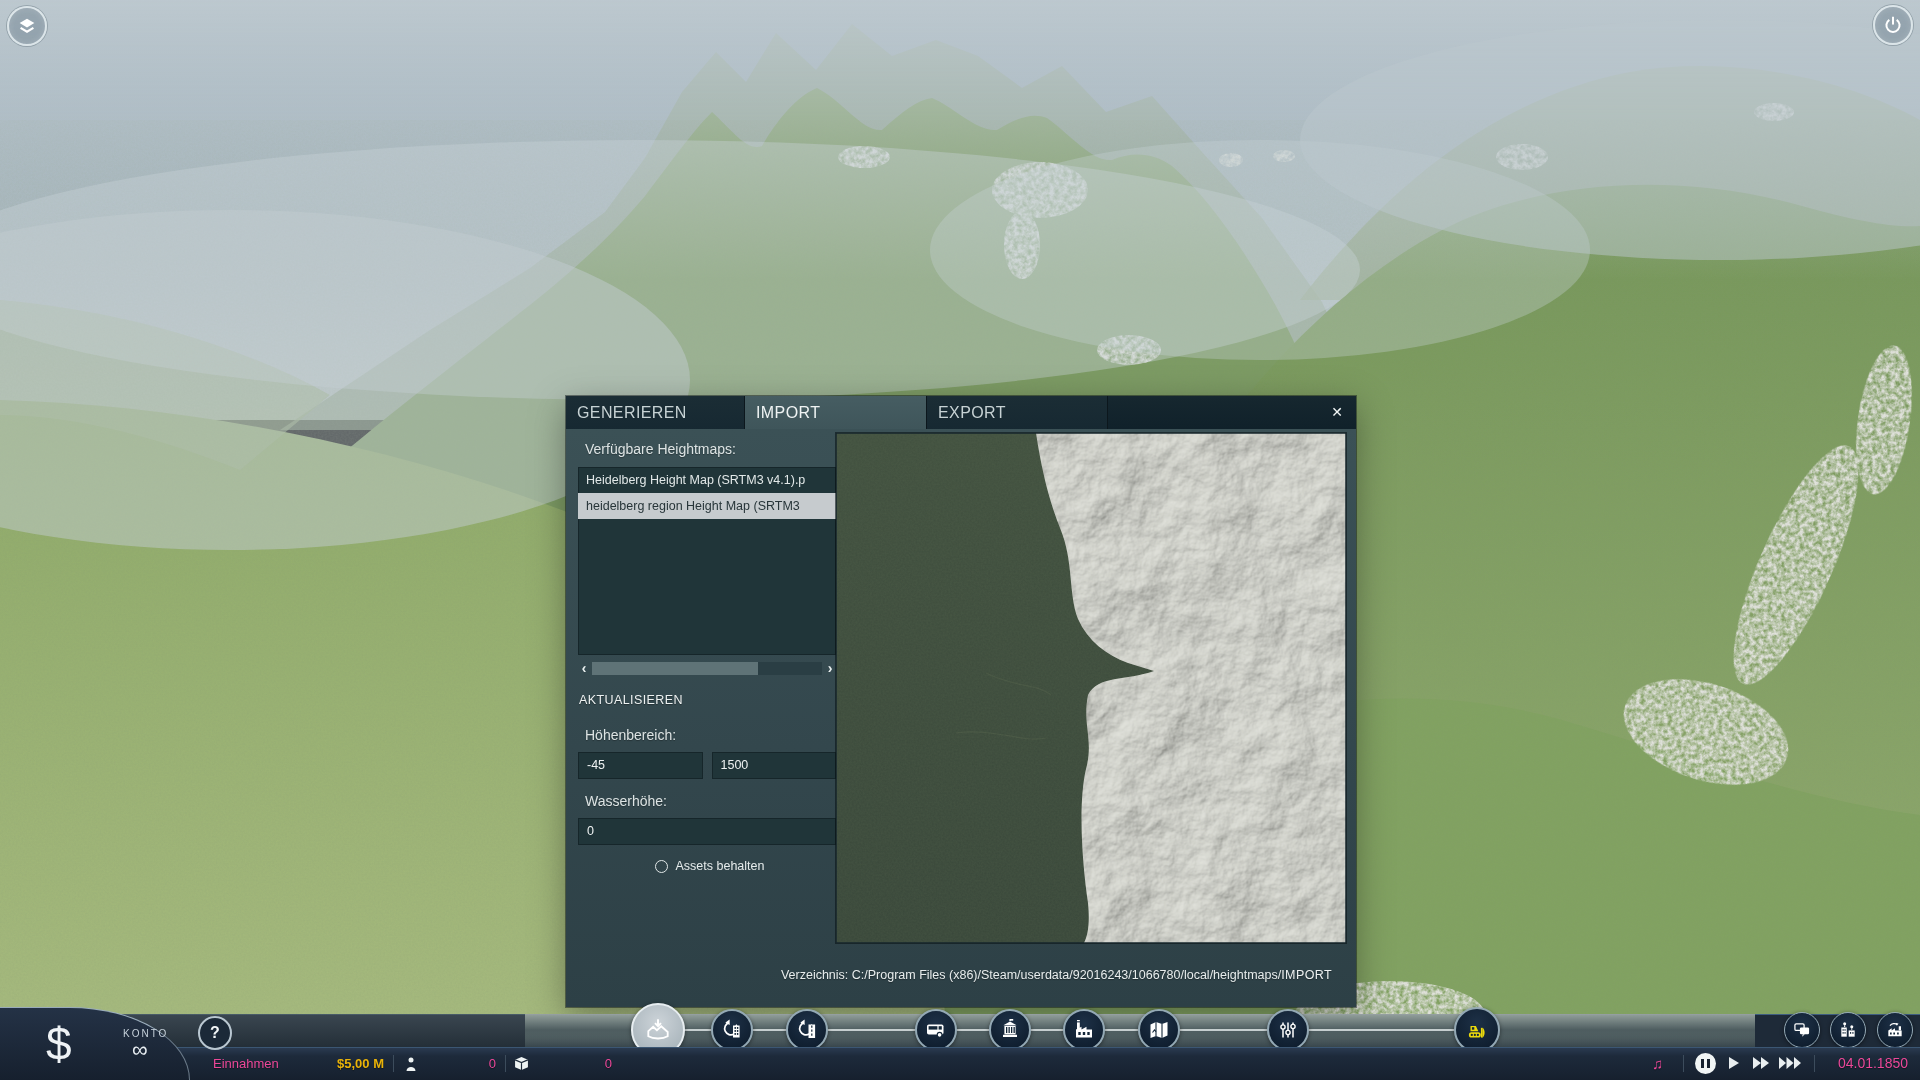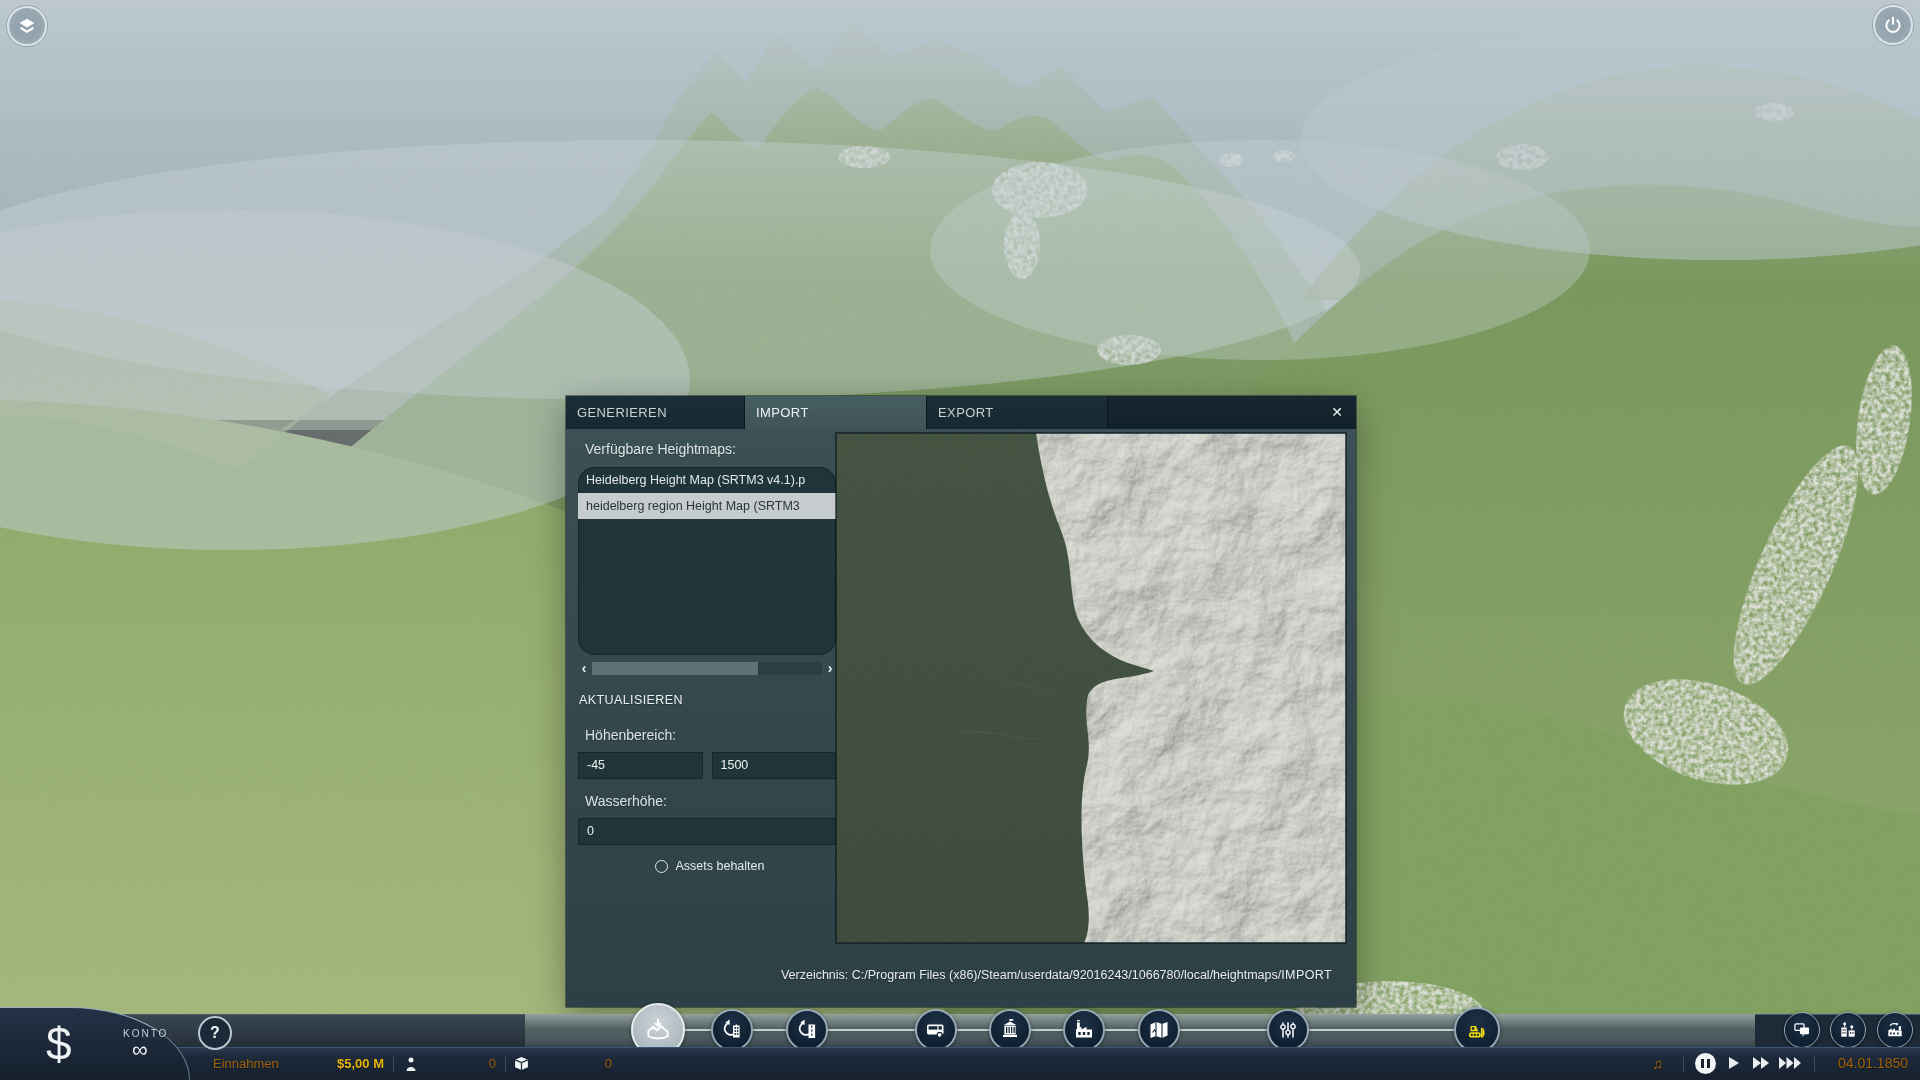--- a/index.html
+++ b/index.html
@@ -12,37 +12,37 @@
 
   
   .roundbtn{position:absolute;border-radius:50%;display:flex;align-items:center;justify-content:center;
     background:rgba(90,110,125,.38);border:2px solid rgba(238,245,248,.8);
     box-shadow:0 0 0 1px rgba(40,60,70,.25), inset 0 0 6px rgba(255,255,255,.15);cursor:pointer;}
 
   
   .dialog{position:absolute;left:566px;top:396px;width:790px;height:611px;
     box-shadow:0 0 0 1px rgba(8,16,20,.45),0 10px 34px rgba(0,0,0,.35);}
   .tabs{position:absolute;left:0;top:0;width:100%;height:33px;display:flex;}
-  .tab{height:50px;line-height:33px;padding-left:11px;font-size:13px;letter-spacing:.4px;
+  .tab{height:50px;line-height:33px;padding-left:11px;font-size:16px;letter-spacing:.4px;
     color:#c7d2d4;background:linear-gradient(180deg,#1b2d35,#142630);cursor:pointer;
     border-right:1px solid #0c171d;box-sizing:border-box;}
   .tab.t0{width:179px;}
   .tab.t1{width:182px;}
   .tab.t2{width:181px;}
   .tab.active{background:linear-gradient(180deg,#465d62,#3b5156);color:#eff3f3;}
   .tabfill{flex:1;background:linear-gradient(180deg,#16272f,#10212a);position:relative;}
   .closex{position:absolute;right:13px;top:0;height:33px;line-height:33px;color:#f2f6f6;
     font-size:14px;cursor:pointer;}
   .dbody{position:absolute;left:0;top:33px;width:100%;height:578px;
     background:linear-gradient(180deg,#3b5156 0%,#33474d 55%,#2d4046 100%);}
   .leftcol{position:absolute;left:12px;top:0;width:258px;color:#e2e9e9;}
   .dlabel{margin-top:12px;margin-left:7px;font-size:14px;color:#dde4e4;
     text-shadow:0 1px 1px rgba(0,0,0,.3);}
   .listbox{margin-top:10px;height:188px;background:#203539;overflow:hidden;
-    box-shadow:inset 0 0 0 1px rgba(12,24,28,.5);border-radius:17px;}
+    box-shadow:inset 0 0 0 1px rgba(12,24,28,.5);}
   .list-item{height:26px;line-height:26px;padding-left:8px;font-size:12.5px;color:#e2e8e8;
     white-space:nowrap;overflow:hidden;cursor:pointer;}
   .list-item.selected{background:#c6cbce;color:#273539;}
   .hscroll{margin-top:7px;height:13px;display:flex;align-items:center;}
   .scroll-arrow{width:12px;font-size:14px;font-weight:bold;color:#eaf0f0;line-height:13px;
     text-align:center;cursor:pointer;}
   .scroll-track{flex:1;height:13px;background:#2a3e44;margin:0 2px;position:relative;cursor:pointer;}
   .scroll-thumb{position:absolute;left:0;top:0;height:13px;width:72%;background:#5f7377;}
   .textbtn{font-size:12.5px;letter-spacing:.4px;color:#eef2f2;cursor:pointer;
     text-shadow:0 1px 1px rgba(0,0,0,.35);}
@@ -81,21 +81,21 @@
   .cbtn.dozer{width:46px;height:46px;left:1454px;top:1007px;}
   .cbtn.small{width:36px;height:36px;top:1012px;border-width:1.5px;}
   .helpbtn{position:absolute;left:198px;top:1016px;width:34px;height:34px;border-radius:50%;
     background:#1b2938;border:2px solid #b9c7d1;box-sizing:border-box;color:#f2f6f8;
     font-size:16px;font-weight:bold;display:flex;align-items:center;justify-content:center;cursor:pointer;}
 
   
   .statusbar{position:absolute;left:0;top:1047px;width:1920px;height:33px;
     background:linear-gradient(180deg,#2a3a50 0%,#1d2a3b 25%,#16202e 100%);
     border-top:1px solid #3b5673;box-sizing:border-box;}
-  .sb{position:absolute;top:1047px;height:33px;line-height:33px;font-size:13px;color:#a16207;
+  .sb{position:absolute;top:1047px;height:33px;line-height:33px;font-size:13px;color:#ec4899;
     text-shadow:0 1px 1px rgba(0,0,0,.4);}
   .sb.blue{color:#eab308;font-weight:bold;}
   .sbsep{position:absolute;top:1055px;width:1px;height:17px;background:#3c4c5c;}
   .konto{position:absolute;left:0;top:1007px;width:190px;height:73px;
     background:linear-gradient(180deg,#243246,#16202e);
     border-top:1px solid rgba(175,195,210,.85);border-right:1px solid rgba(175,195,210,.55);
     border-top-right-radius:120px 73px;box-sizing:border-box;}
   .dollar{position:absolute;left:46px;top:1018px;font-size:46px;line-height:52px;
     color:#eef2f5;font-weight:400;}
   .kontolbl{position:absolute;left:123px;top:1028px;font-size:10px;letter-spacing:2px;color:#c6d1da;}

